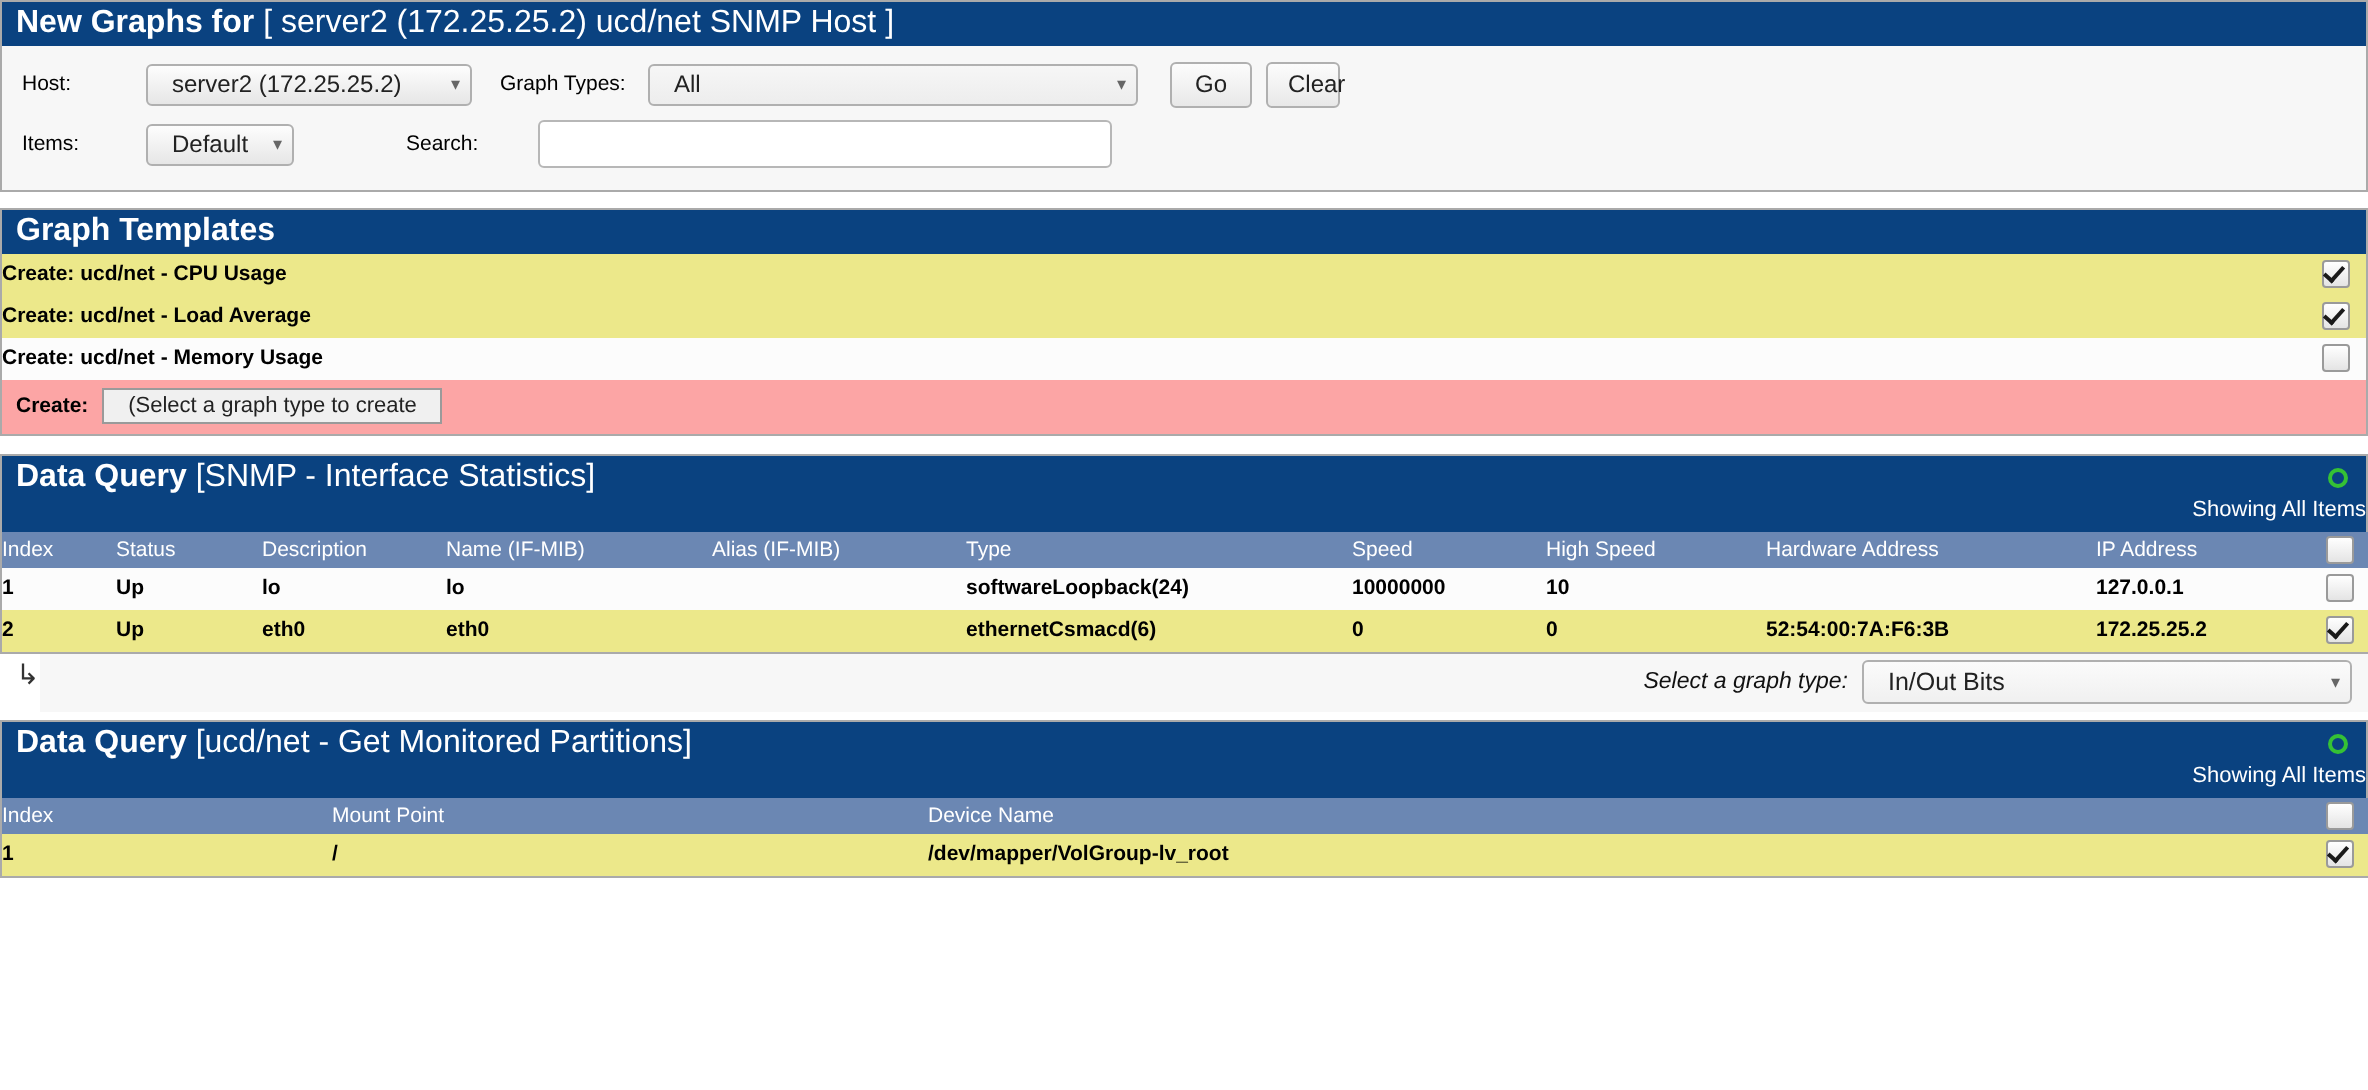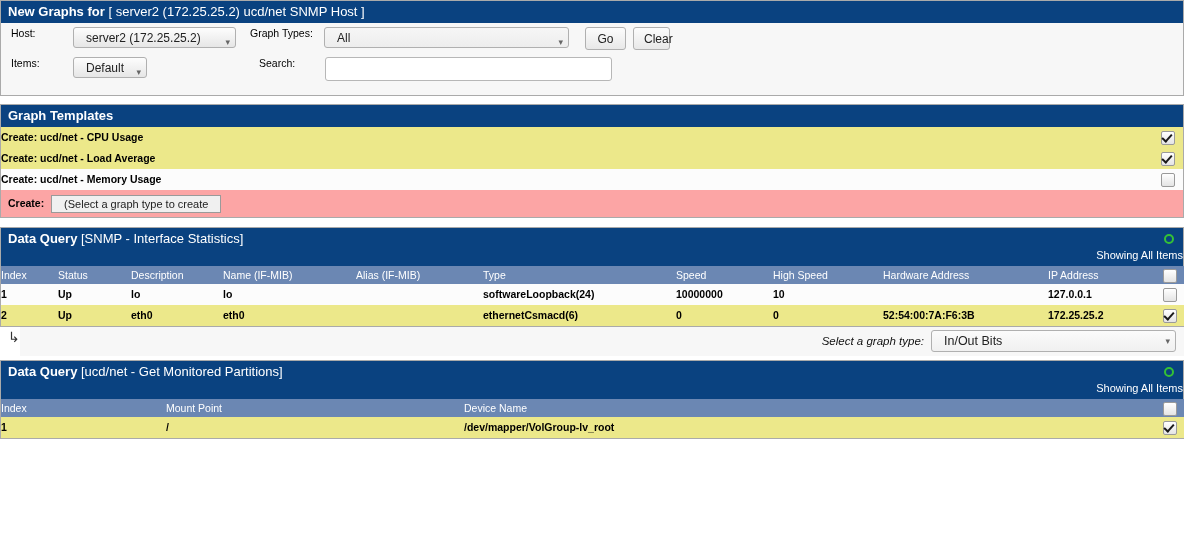--- a/index.html
+++ b/index.html
@@ -6,21 +6,21 @@
   body{
     width:1184px;height:545px;overflow:hidden;
     background:#ffffff;
     font-family:"Liberation Sans", sans-serif;
     font-size:11px;color:#000;
     -webkit-font-smoothing:antialiased;
   }
   .page{width:1184px;height:545px;position:relative;}
   .bar{
     background:#0a4280;color:#ffffff;
-    font-weight:bold;font-size:13px;
+    font-weight:bold;font-size:16px;
     padding:4px 6px 4px 7px;
     line-height:14px;
   }
   .bar .norm{font-weight:normal;}
   .colhead{
     background:#6b87b3;color:#ffffff;
     font-size:10.5px;height:18px;line-height:18px;
   }
   .colhead td{padding:0 0 0 7px;font-weight:normal;white-space:nowrap;}
 
@@ -28,21 +28,21 @@
   table.grid td{padding:0;}
 
   .row{height:21px;line-height:21px;font-size:10.5px;}
   .row td{padding:0 0 0 7px;white-space:nowrap;overflow:hidden;}
   .row.alt{background:#ece88a;}
   .row.white{background:#fcfcfc;}
 
   
   .formarea{background:#f7f7f7;border:1px solid #aaaaaa;border-top:none;
             position:relative;height:72px;}
-  .frow{display:flex;height:30px;padding-left:10px;}
+  .frow{display:flex;align-items:center;height:30px;padding-left:10px;}
   .flabel{font-size:10.5px;color:#000;}
 
   select.sel{
     font-family:"Liberation Sans",sans-serif;font-size:12px;
     background:linear-gradient(#fdfdfd,#e6e6e6);
     border:1px solid #b0b0b0;border-radius:3px;
     padding:1px 12px;color:#222;height:21px;
     -webkit-appearance:none;appearance:none;
   }
   select.flat{
@@ -151,21 +151,21 @@
     </div>
 
     <div class="frow">
       <span class="flabel" style="width:62px;">Items:</span>
       <span class="selwrap">
         <select class="sel" style="width:74px;">
           <option>Default</option>
         </select>
         <span class="chev">▾</span>
       </span>
-      <span class="flabel" style="margin-left:112px;width:66px;">Search:</span>
+      <span class="flabel" style="margin-left:56px;width:66px;">Search:</span>
       <input class="txt" style="width: 277px;" type="text" placeholder="">
     </div>
 
   </div>
 
   <div class="spacer" style="height:8px;"></div>
 
   <div style="border:1px solid #aaa;">
     <div class="bar">Graph Templates</div>
     <table class="grid">

